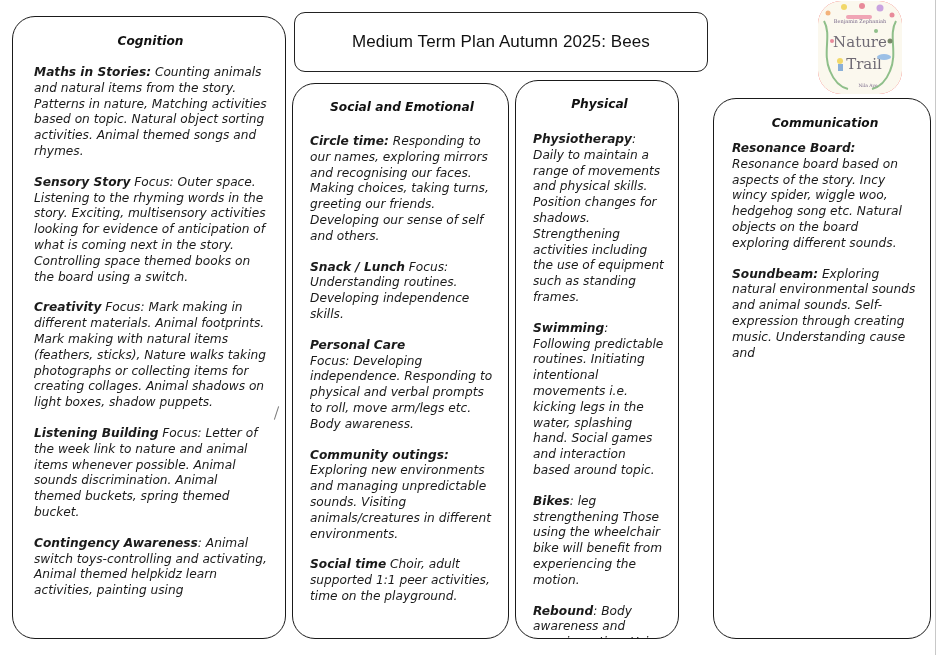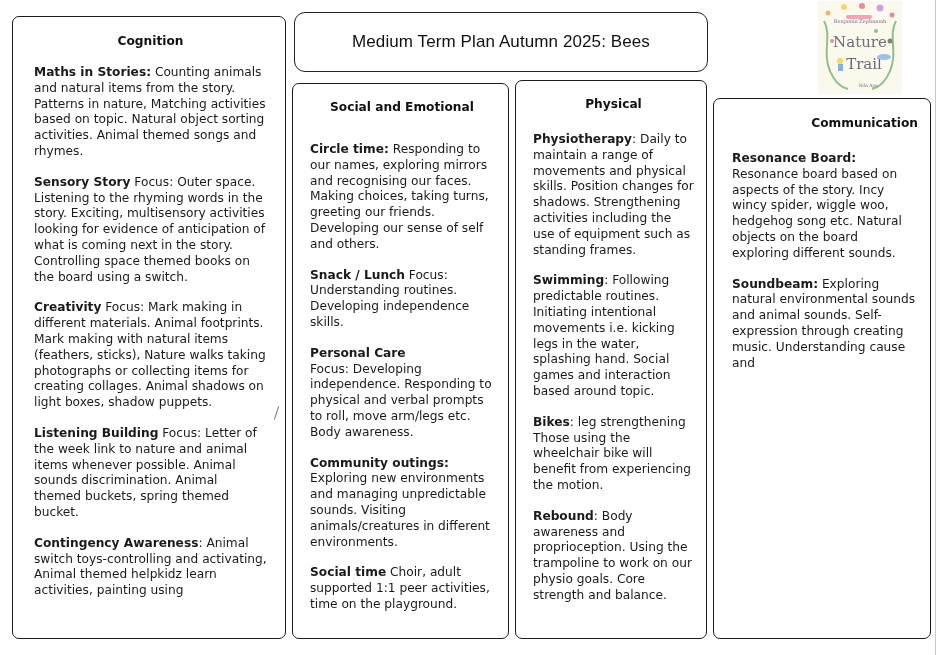--- a/index.html
+++ b/index.html
@@ -13,42 +13,42 @@
     }
     .title-box {
       position: absolute; left: 294px; top: 12px; width: 414px; height: 60px;
       border: 1.5px solid #222; border-radius: 11px; box-sizing: border-box;
       display: flex; align-items: center; justify-content: center;
     }
     .title-box span {
       font-family: "Liberation Sans", sans-serif; font-size: 17px; color: #111; letter-spacing: 0.1px;
     }
     .panel {
-      position: absolute; border: 1.5px solid #1a1a1a; border-radius: 7px;
-      box-sizing: border-box; overflow: hidden;
+      position: absolute; border: 1.5px solid #1a1a1a; border-radius: 23px;
+      box-sizing: border-box; overflow: hidden; font-style: italic;
     }
     .panel h2 {
       margin: 0; text-align: center; font-size: 12.2px; font-weight: bold; color: #111;
     }
     .entry {
       font-size: 12.2px; line-height: 15.8px; margin: 0 0 15px 0; color: #1a1a1a;
     }
     .entry b { font-weight: bold; }
     .entry .block-label { display: block; }
     #p-cog { left: 12px; top: 16px; width: 274px; height: 623px; padding: 17px 18px 0 21px; }
     #p-soc { left: 292px; top: 83px; width: 217px; height: 556px; padding: 16px 14px 0 17px; }
-    #p-phy { left: 515px; top: 80px; width: 192px; height: 559px; padding: 16px 12px 0 17px; }
+    #p-phy { left: 515px; top: 80px; width: 164px; height: 559px; padding: 16px 12px 0 17px; }
     #p-com { left: 713px; top: 98px; width: 218px; height: 541px; padding: 17px 12px 0 18px; }
     #p-cog h2 { margin-bottom: 17px; }
-    #p-soc h2 { margin-bottom: 28px; }
+    #p-soc h2 { margin-bottom: 20px; }
     #p-phy h2 { margin-bottom: 21px; }
-    #p-com h2 { margin-bottom: 21px; text-align: right; }
+    #p-com h2 { margin-bottom: 11px; }
     .cover {
       position: absolute; left: 818px; top: 1px; width: 84px; height: 93px;
-      background: #ef4444; overflow: hidden;
+      background: #ef4444; overflow: hidden; border-radius: 23px;
     }
     .cover svg { display: block; }
     .stray-mark {
       position: absolute; left: 276px; top: 406px; width: 1px; height: 14px;
       background: #777; transform: rotate(18deg);
     }
   </style>
 </head>
 <body>
 

